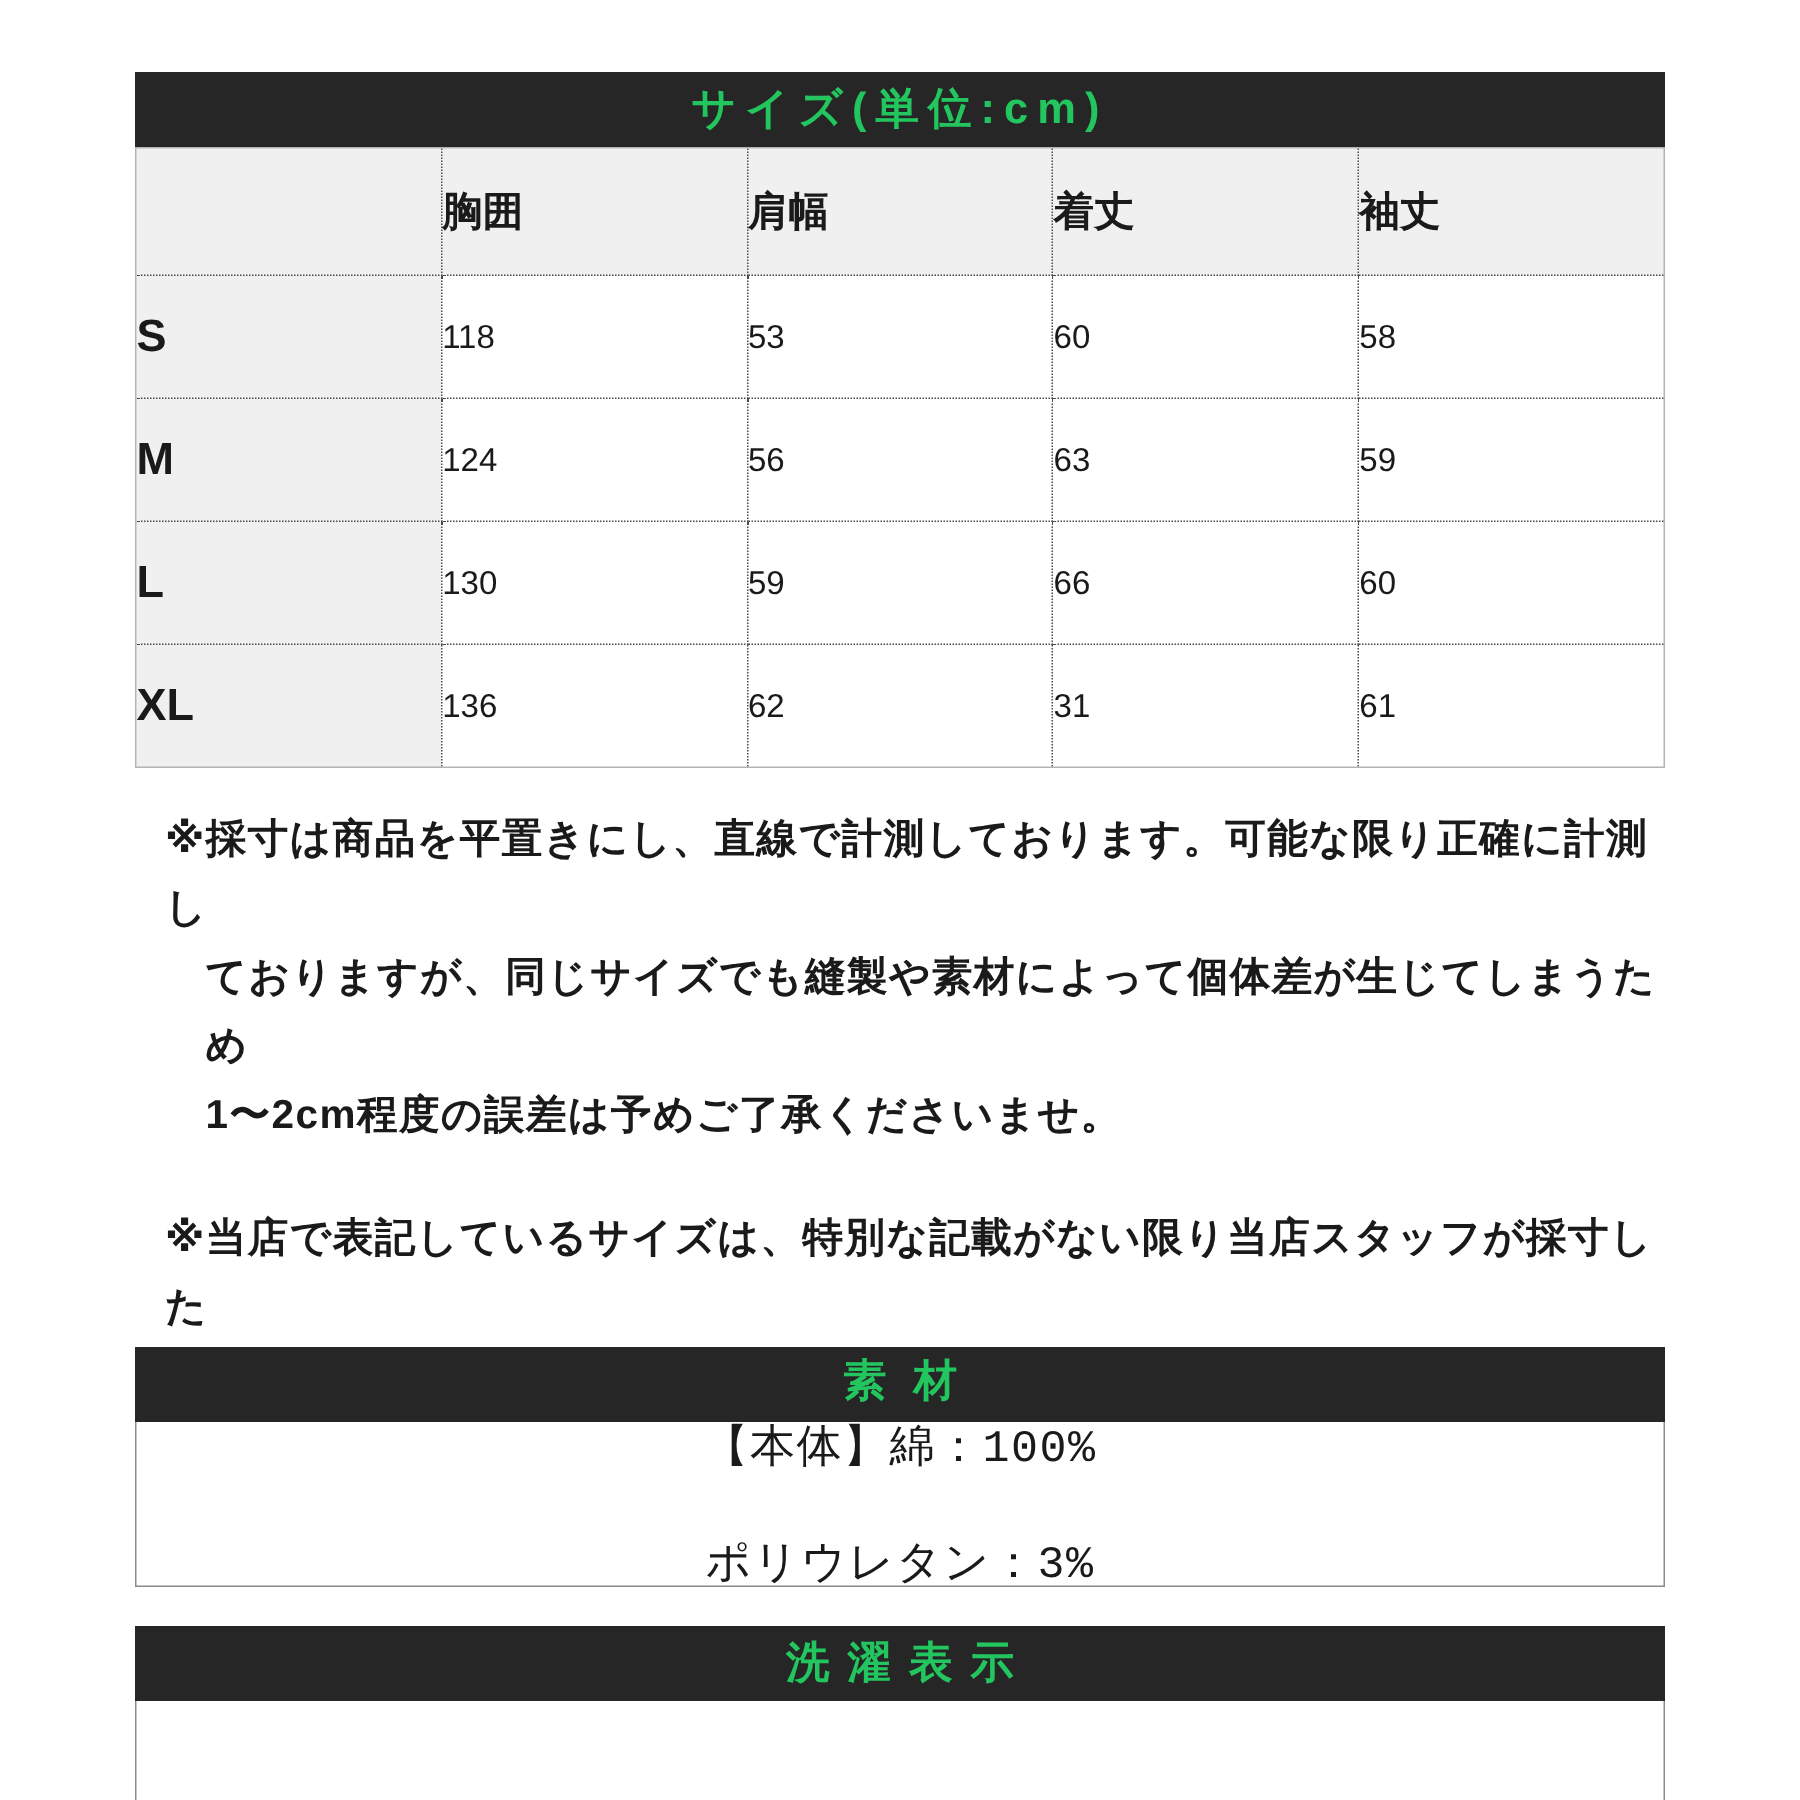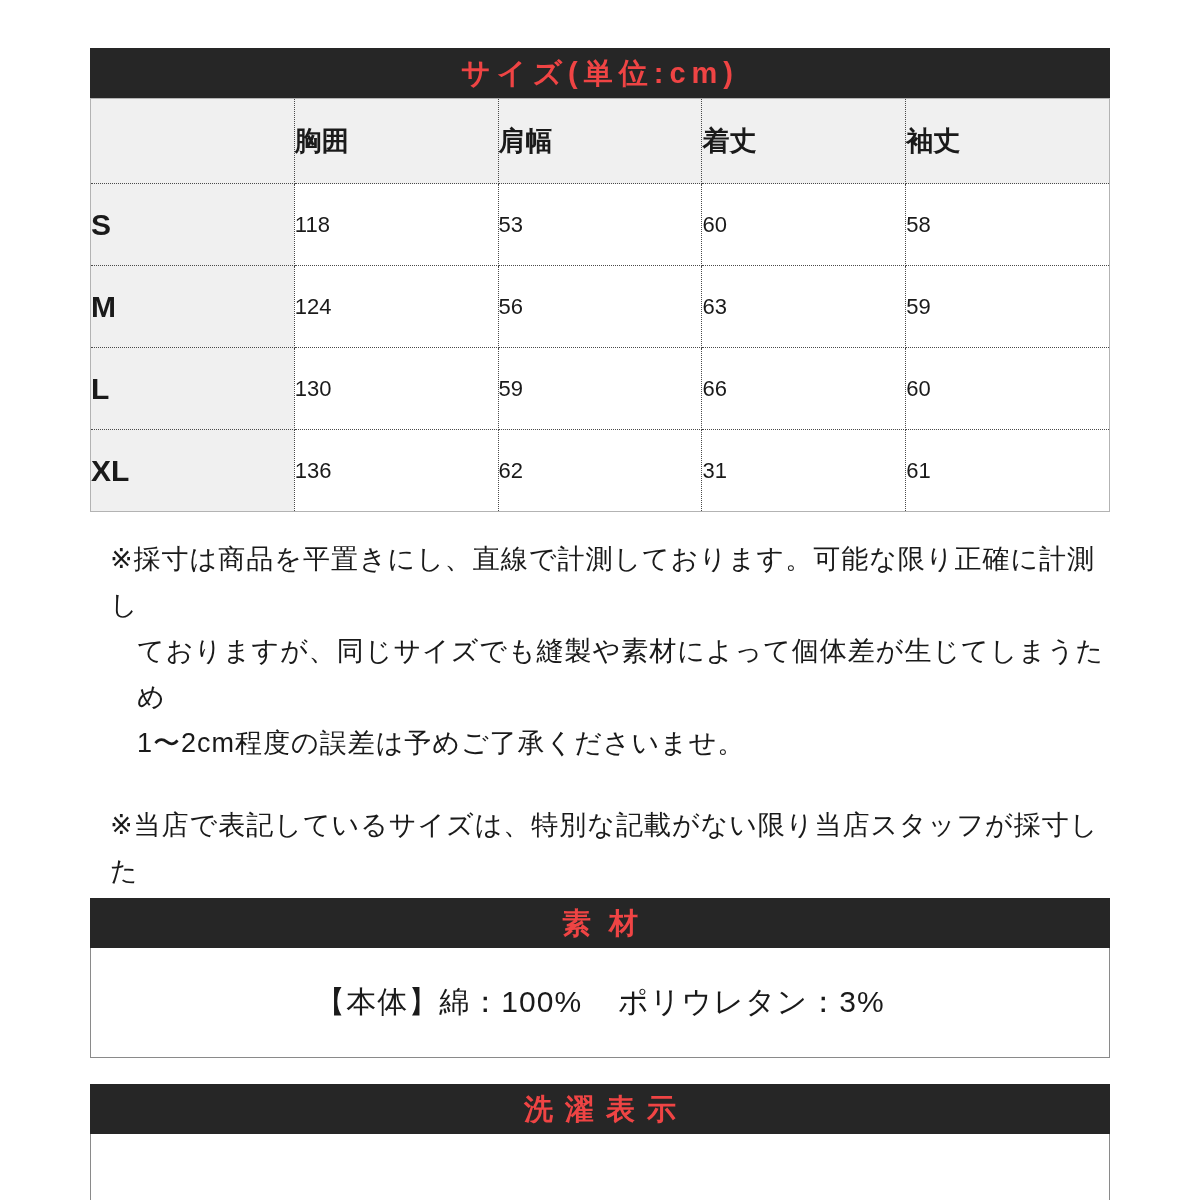--- a/index.html
+++ b/index.html
@@ -5,21 +5,21 @@
   html,body{margin:0;padding:0;}
   body{
     width:1200px;height:1200px;background:#ffffff;overflow:hidden;
     font-family:"Liberation Sans","DejaVu Sans",sans-serif;
     color:#1a1a1a;
   }
   .page{width:1020px;margin:0 auto;padding-top:48px;}
 
   
   .bar{
-    height:50px;line-height:50px;background:#262626;color:#ef4444;
+    height:50px;line-height:50px;background:#262626;color:#22c55e;
     text-align:center;font-weight:bold;font-size:29px;
   }
   .bar.size-bar{letter-spacing:6px;}
   .bar.material-bar{letter-spacing:18px;padding-left:18px;box-sizing:border-box;}
   .bar.care-bar{letter-spacing:12px;padding-left:12px;box-sizing:border-box;}
 
   
   table.size-table{
     width:100%;border-collapse:collapse;table-layout:fixed;
     border:1px solid #b3b3b3;
@@ -27,32 +27,32 @@
   .size-table th,.size-table td{
     border:1px dotted #4a4a4a;text-align:left;vertical-align:middle;
     padding:0;
   }
   .size-table thead th{height:84px;background:#f0f0f0;font-size:27px;font-weight:bold;}
   .size-table tbody tr{height:82px;}
   .size-table tbody th{background:#f0f0f0;font-size:30px;font-weight:bold;}
   .size-table tbody td{background:#ffffff;font-size:22px;font-weight:normal;margin-left:48px;}
 
   
-  .notes{margin-top:24px;font-size:27px;line-height:46px;letter-spacing:1px;}
+  .notes{margin-top:24px;font-size:27px;line-height:46px;letter-spacing:1px;font-weight:bold;}
   .note{margin:0;}
   .note + .note{margin-top:36px;}
   .note-line{padding-left:20px;}
   .note-line.cont{padding-left:47px;}
 
   
-  .material-section{margin-top:4px;}
+  .material-section{margin-top:4px;font-family:Liberation Mono, monospace;}
   .material-body{
     height:110px;border:1px solid #8a8a8a;border-top:none;box-sizing:border-box;
     display:flex;align-items:center;justify-content:center;gap:36px;
-    font-size:30px;letter-spacing:1px;background:#ffffff;
+    font-size:30px;letter-spacing:1px;background:#ffffff;flex-direction:column;
   }
 
   
   .care-section{margin-top:26px;}
   .care-body{
     height:112px;border:1px solid #8a8a8a;border-top:none;box-sizing:border-box;
     display:flex;align-items:center;justify-content:center;gap:23px;
     padding-top:8px;background:#ffffff;
   }
 </style>

